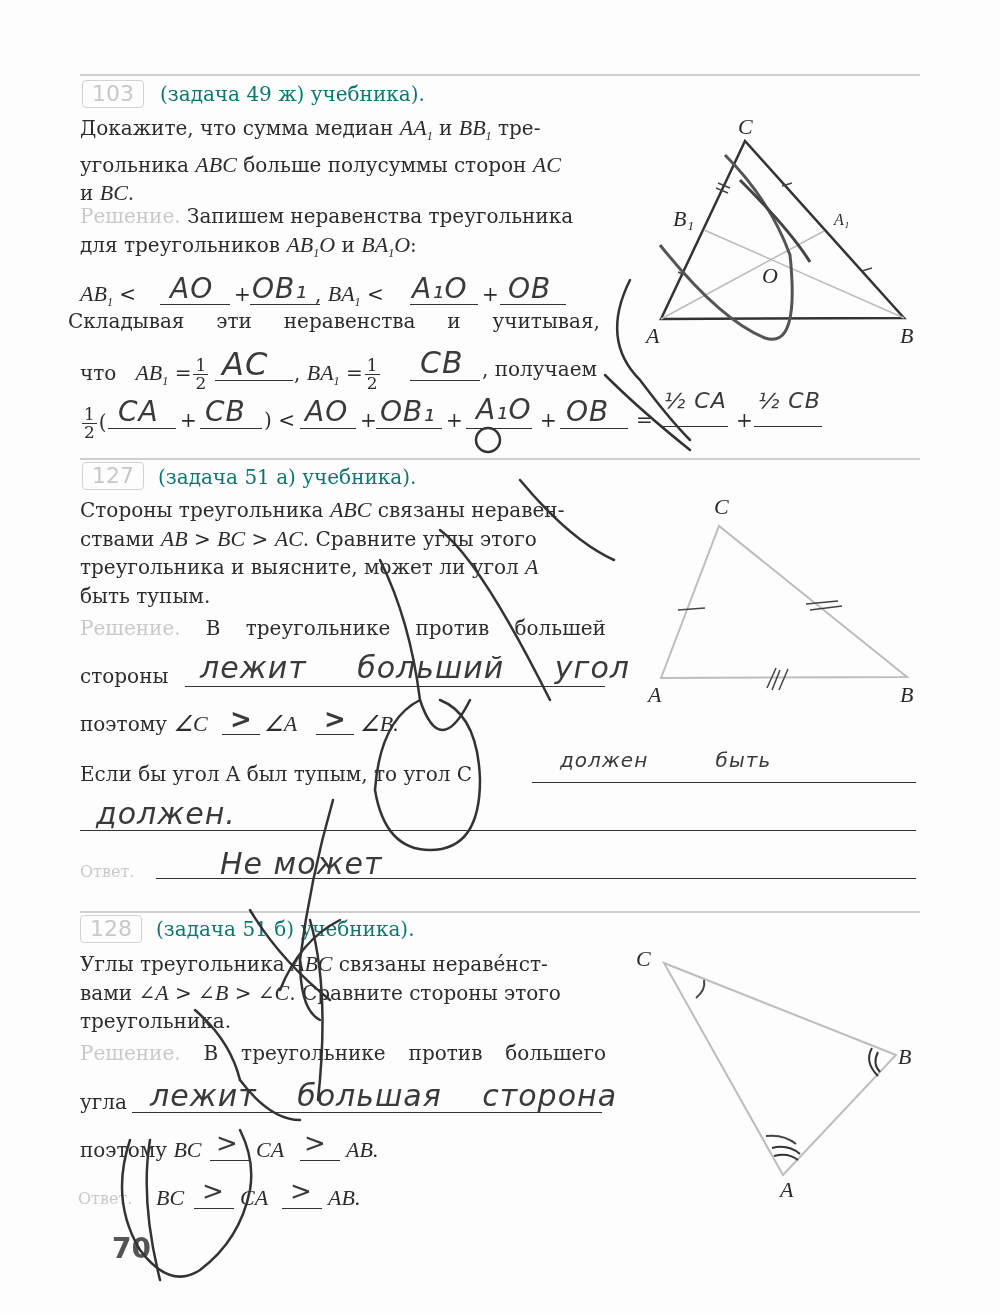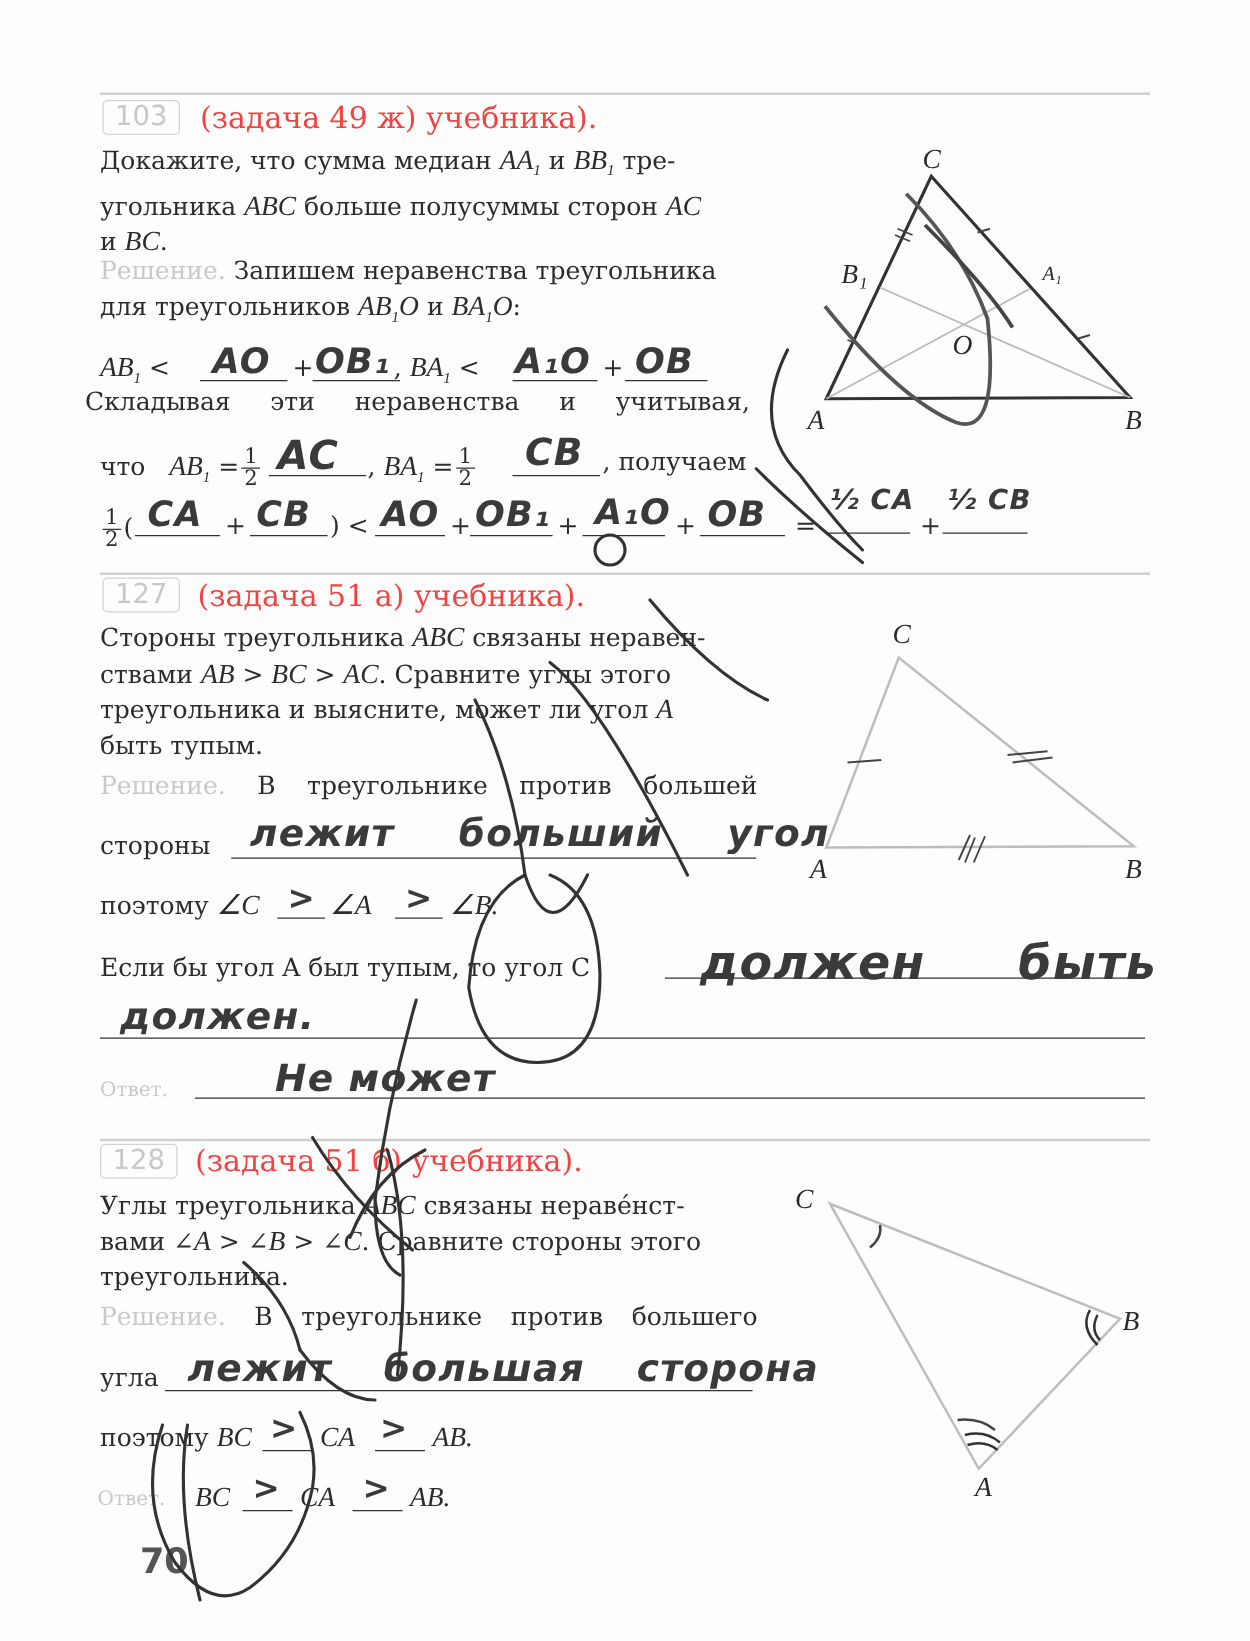--- a/index.html
+++ b/index.html
@@ -6,29 +6,29 @@
   body {
     width: 1000px; height: 1313px; background: #fdfdfd; position: relative; overflow: hidden;
     font-family: "DejaVu Serif", "Liberation Serif", serif; color: #2a2a2a;
   }
   .abs { position: absolute; }
   .rule { position: absolute; height: 0; border-top: 2px solid #cfcfcf; }
   .tasknum {
     position: absolute; width: 60px; height: 26px; border: 1.5px solid #d2d2d2; border-radius: 4px;
     color: #c8c8c8; font-family: "DejaVu Sans", sans-serif; font-size: 22px; line-height: 26px; text-align: center;
   }
-  .head { position: absolute; font-size: 24px; line-height: 24px; color: #ef4444; }
+  .head { position: absolute; font-size: 20px; line-height: 24px; color: #0f766e; }
   .para { position: absolute; font-size: 20px; line-height: 28.5px; color: #2c2c2c; text-align: justify; }
   .line { position: absolute; font-size: 20px; line-height: 24px; color: #2c2c2c; white-space: nowrap; }
   .muted { color: #c9c9c9; font-family: "DejaVu Serif", serif; }
   i.m { font-style: italic; font-family: "Liberation Serif", serif; font-size: 22px; }
   sub { font-size: 12px; }
   .hw {
     position: absolute; font-family: "DejaVu Sans", sans-serif; font-style: italic; color: #3a3a3a;
-    font-weight: bold; white-space: nowrap; letter-spacing: 1px;
+    font-weight: normal; white-space: nowrap; letter-spacing: 1px;
   }
   .uline { position: absolute; border-top: 1.5px solid #333; height: 0; }
   .frac { display: inline-block; vertical-align: middle; text-align: center; font-size: 17px; line-height: 17px; margin: 0 2px; }
   .frac span { display: block; }
   .frac .top { border-bottom: 1px solid #333; padding: 0 2px; }
   .pagenum { position: absolute; left: 112px; top: 1232px; font-family: "DejaVu Sans", sans-serif; font-weight: bold; font-size: 28px; color: #555; }
   svg.overlay { position: absolute; left: 0; top: 0; }
 </style>
 </head>
 <body>
@@ -152,21 +152,21 @@
 </div>
 <div class="uline" style="left:222px; top:734px; width:38px;"></div>
 <div class="hw" style="left:230px; top:704px; font-size:26px; font-weight:bold;">&gt;</div>
 <div class="line" style="left:264px; top:712px;"><i class="m">∠A</i></div>
 <div class="uline" style="left:316px; top:734px; width:38px;"></div>
 <div class="hw" style="left:324px; top:704px; font-size:26px; font-weight:bold;">&gt;</div>
 <div class="line" style="left:360px; top:712px;"><i class="m">∠B.</i></div>
 
 <div class="line" style="left:80px; top:762px;">Если бы угол A был тупым, то угол C</div>
 <div class="uline" style="left:532px; top:782px; width:384px;"></div>
-<div class="hw" style="left:560px; top:748px; font-size:38px; word-spacing:60px;">должен быть</div>
+<div class="hw" style="left:560px; top:748px; font-size:20px; word-spacing:60px;">должен быть</div>
 <div class="uline" style="left:80px; top:830px; width:836px;"></div>
 <div class="hw" style="left:96px; top:796px; font-size:30px;">должен.</div>
 
 <div class="line" style="left:80px; top:860px; font-size:16px;"><span class="muted">Ответ.</span></div>
 <div class="uline" style="left:156px; top:878px; width:760px;"></div>
 <div class="hw" style="left:220px; top:846px; font-size:30px;">Не может</div>
 
 <svg class="overlay" width="1000" height="1313" style="pointer-events:none;">
   <polygon points="661,678 719,526 907,677" fill="none" stroke="#bdbdbd" stroke-width="2"></polygon>
   <line x1="678" y1="610" x2="705" y2="608" stroke="#444" stroke-width="1.5"></line>

